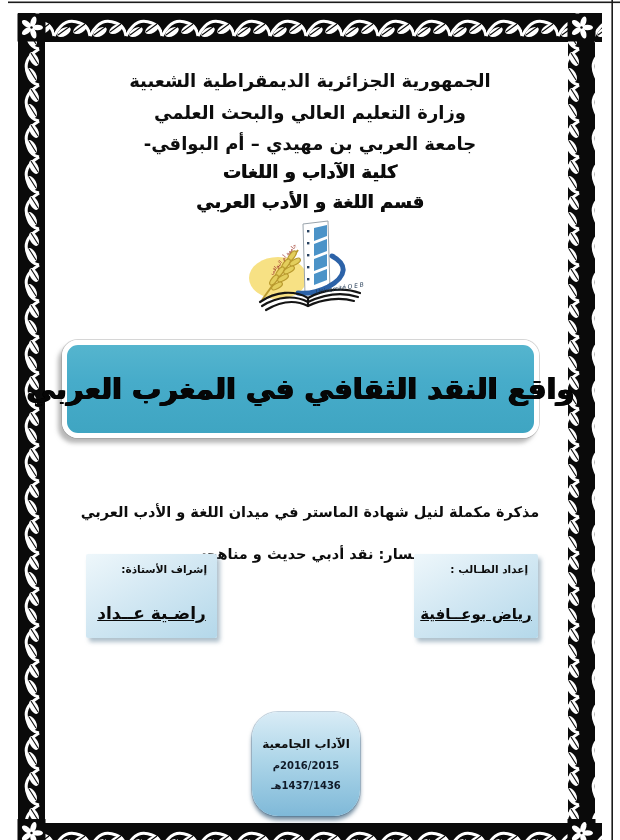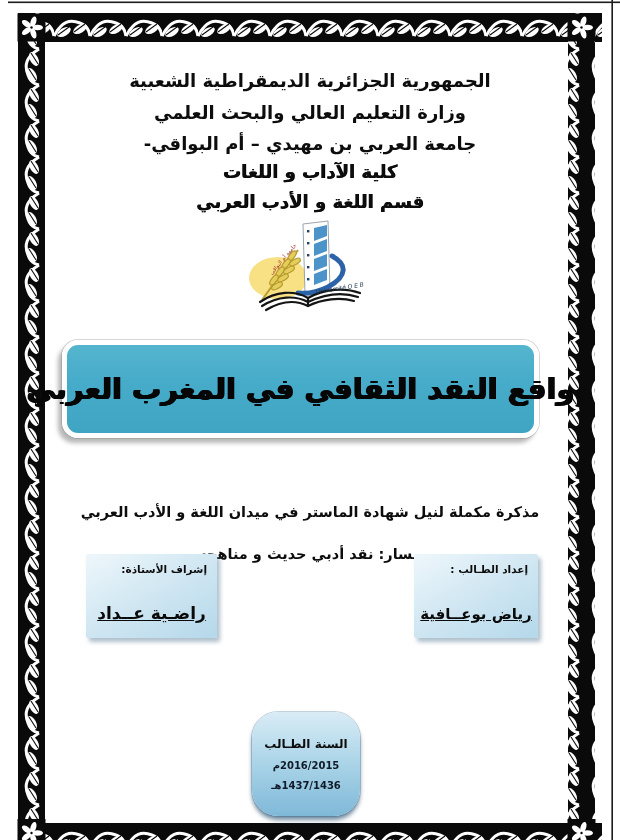--- a/index.html
+++ b/index.html
@@ -178,18 +178,18 @@
     <div class="info-label">إشراف الأستاذة:</div>
     <div class="info-name sup-name">راضـية عــداد</div>
   </div>
 
   <div class="abs info-box stu-box">
     <div class="info-label">إعداد الطـالب :</div>
     <div class="info-name stu-name">رياض بوعــافية</div>
   </div>
 
   <div class="abs year-box">
-    <div class="year-line year-label">السنة الطـالب</div>
+    <div class="year-line year-label">الآداب الجامعية</div>
     <div class="year-line year-num">2016/2015م</div>
     <div class="year-line year-num">1437/1436هـ</div>
   </div>
 
 </div>
 
 </body></html>

